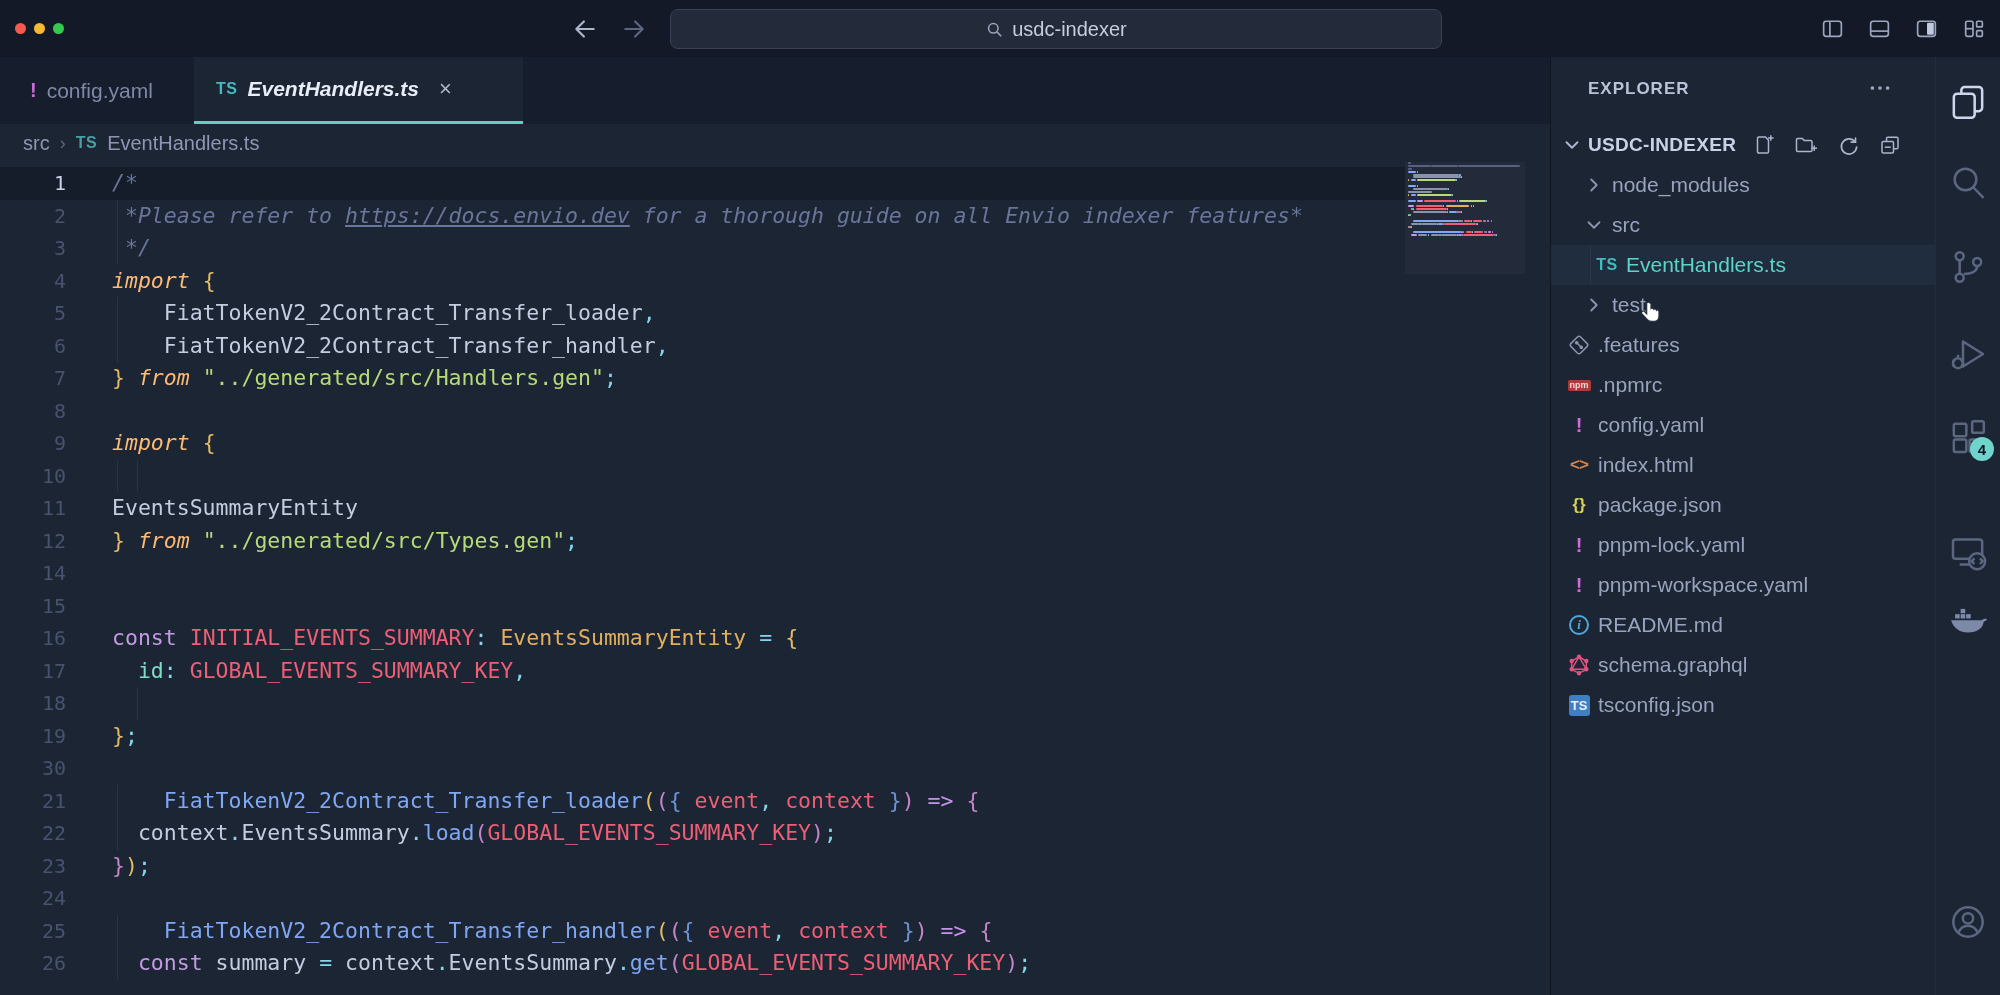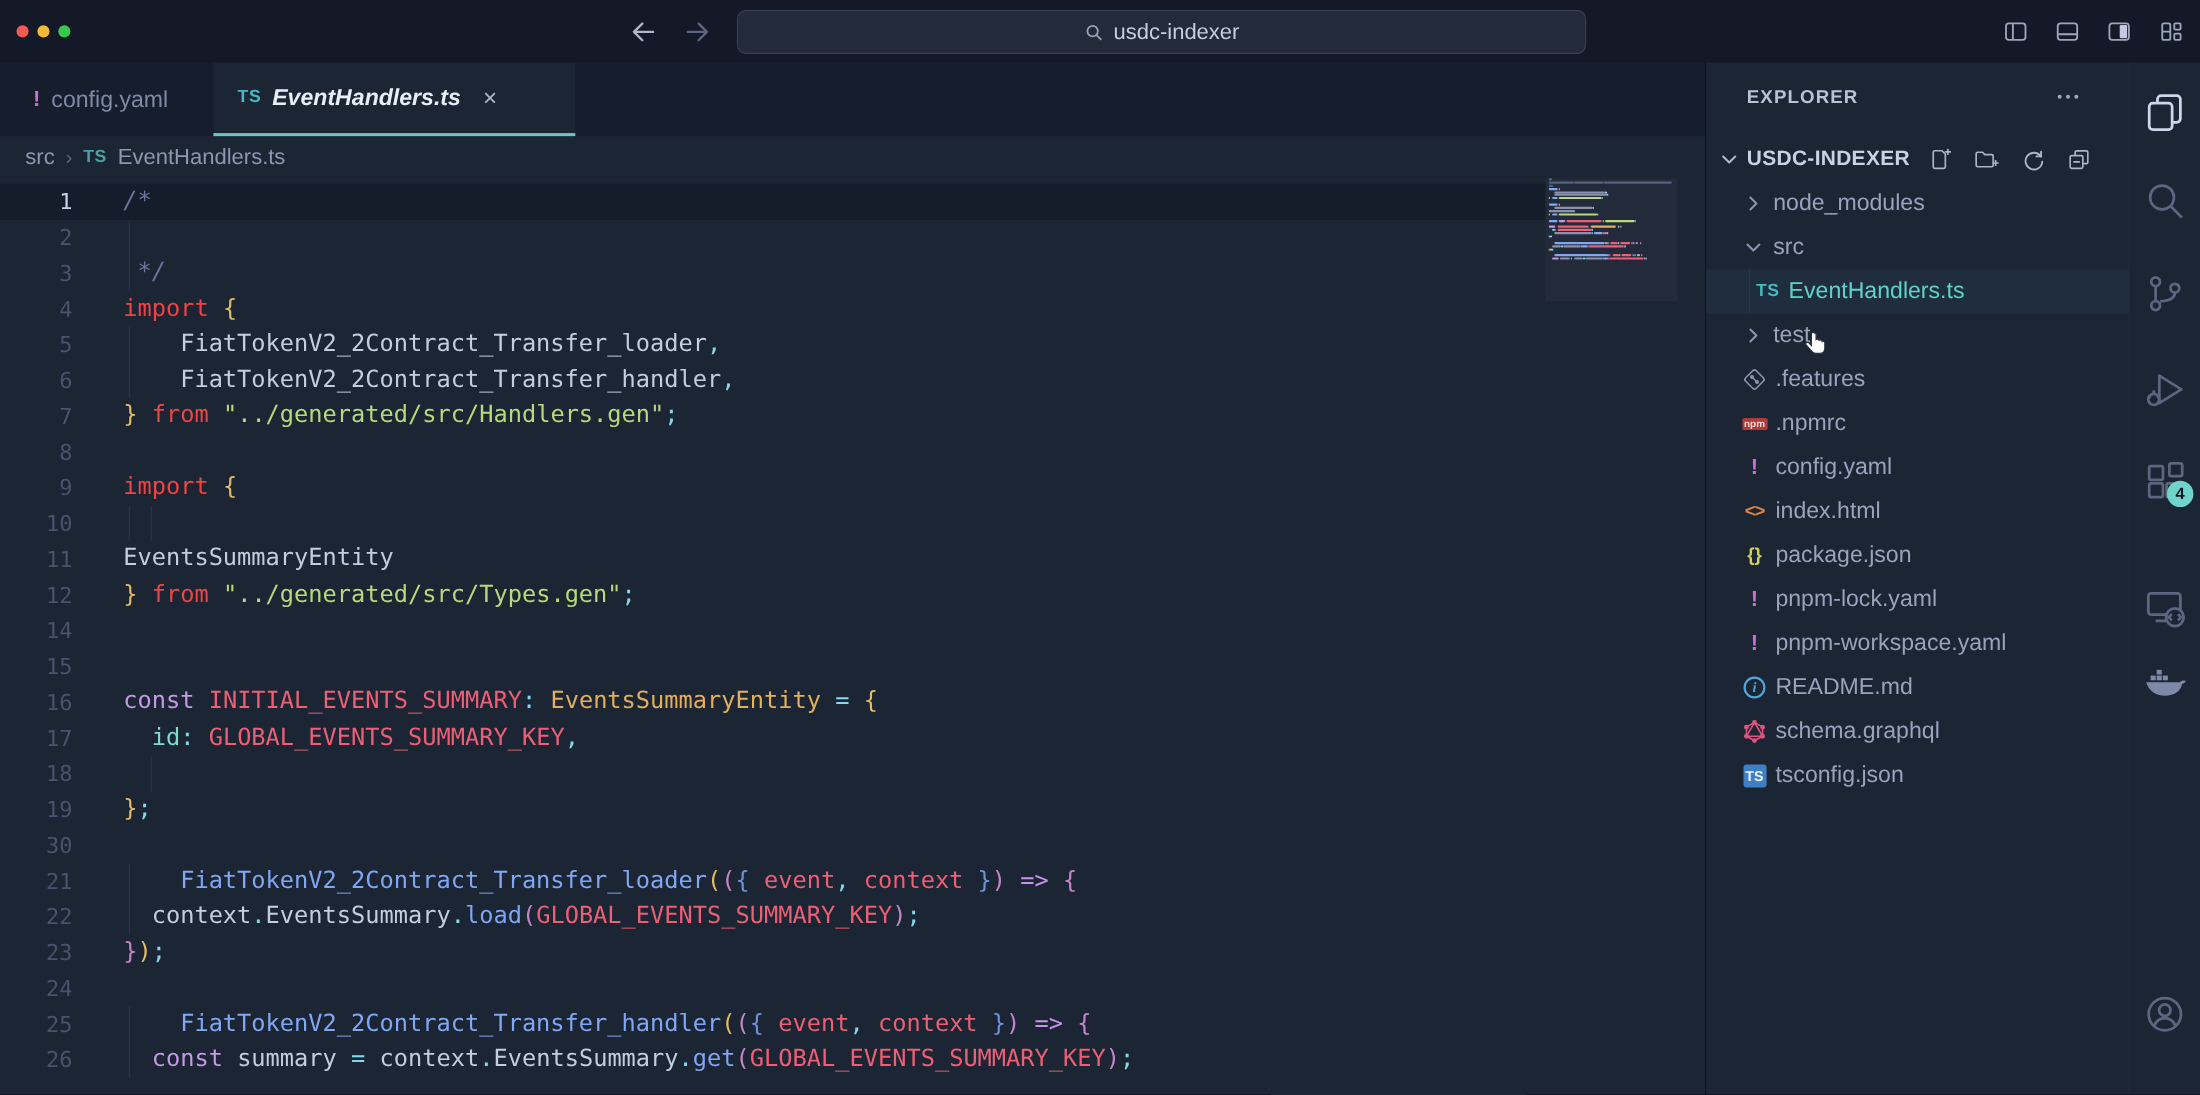--- a/index.html
+++ b/index.html
@@ -48,21 +48,21 @@
   .cline { position:relative; height:32.5px; line-height:32.5px; white-space:pre;
            font-family:"DejaVu Sans Mono", monospace; font-size:21.5px; color:#c4cce0; }
   .cline.current { background:#151c2a; }
   .cline .ln { position:absolute; left:0; top:0; width:66px; text-align:right;
                color:#47536f; font-size:20px; font-style:normal; }
   .cline.current .ln { color:#cbd3e6; }
   .cline .ctext { position:absolute; left:112px; top:0; }
   .guide { position:absolute; top:0; bottom:0; width:1px; background:#2b3349; }
   .cm  { color:#69759a; font-style:italic; }
   .link{ text-decoration:underline; }
-  .kw  { color:#ef4444; }
+  .kw  { color:#fdba74; font-style:italic; }
   .kw2 { color:#c39ae3; }
   .b1  { color:#e3bb63; }
   .b2  { color:#c586c8; }
   .b3  { color:#6e93d4; }
   .id  { color:#c4cce0; }
   .pu  { color:#85d8ec; }
   .str { color:#b6da79; }
   .cn  { color:#ec5f75; }
   .ty  { color:#e2b05c; }
   .fn  { color:#80a7f3; }
@@ -86,21 +86,21 @@
   .sb-section { position:absolute; left:0; top:68px; width:385px; height:40px;
                 display:flex; align-items:center; }
   .sb-section .chev { width:22px; height:22px; margin-left:10px; color:#aeb8ce; }
   .sb-section .wslabel { margin-left:5px; font-size:19px; font-weight:bold; color:#c8d2e6; letter-spacing:.3px; }
   .sb-acts { display:flex; gap:18px; margin-left:16px; color:#aab4ca; }
   .sb-acts .sa { width:24px; height:24px; }
   .sb-acts svg { width:24px; height:24px; }
   .tree { position:absolute; left:0; top:108px; width:385px; }
   .trow { position:relative; height:40px; display:flex; align-items:center; font-size:21px; color:#98a3bd; }
   .trow .chev { width:22px; height:22px; margin-left:32px; color:#8b95ae; flex:none; }
-  .trow .ficon { width:24px; height:22px; margin-left:32px; flex:none; display:flex;
+  .trow .ficon { width:24px; height:22px; margin-left:16px; flex:none; display:flex;
                  align-items:center; justify-content:center; font-weight:bold; }
   .trow .flabel { margin-left:7px; white-space:nowrap; }
   .trow.selected { background:rgba(120,200,255,.05); color:#5ed3c9; }
   .trow.indent1 .ficon { margin-left:44px; }
   .tree-guide { position:absolute; left:39px; top:0; bottom:0; width:1px; background:#2c3549; }
   .ic-ts { color:#46b8c0; font-size:16px; letter-spacing:.5px; }
   .ic-warn { color:#cf6bd6; font-size:20px; }
   .ic-html { color:#d8864a; font-size:17px; font-weight:bold; letter-spacing:-1px; }
   .ic-json { color:#d6d054; font-size:17px; }
   .ic-npm { background:#ad3b3b; color:#f3d7d7; font-size:9px; border-radius:2px;
@@ -210,21 +210,21 @@
 
   <div class="breadcrumb" id="crumb">
       <span>src</span>
       <span class="sep">›</span>
       <span class="chip-ts">TS</span>
       <span>EventHandlers.ts</span>
     </div>
 
   <div class="codearea" id="code">
       <div class="cline current"><span class="ln">1</span><span class="ctext"><span class="cm">/*</span></span></div>
-      <div class="cline"><i class="guide" style="left: 117px;"></i><span class="ln">2</span></div>
+      <div class="cline"><i class="guide" style="left: 117px;"></i><span class="ln">2</span><span class="ctext"><span class="cm"> *Please refer to </span><span class="cm link">https://docs.envio.dev</span><span class="cm"> for a thorough guide on all Envio indexer features*</span></span></div>
       <div class="cline"><i class="guide" style="left: 117px;"></i><span class="ln">3</span><span class="ctext"><span class="cm"> */</span></span></div>
       <div class="cline"><span class="ln">4</span><span class="ctext"><span class="kw">import</span><span> </span><span class="b1">{</span></span></div>
       <div class="cline"><i class="guide" style="left: 117px;"></i><span class="ln">5</span><span class="ctext"><span>    </span><span class="id">FiatTokenV2_2Contract_Transfer_loader</span><span class="pu">,</span></span></div>
       <div class="cline"><i class="guide" style="left: 117px;"></i><span class="ln">6</span><span class="ctext"><span>    </span><span class="id">FiatTokenV2_2Contract_Transfer_handler</span><span class="pu">,</span></span></div>
       <div class="cline"><span class="ln">7</span><span class="ctext"><span class="b1">}</span><span> </span><span class="kw">from</span><span> </span><span class="str">"../generated/src/Handlers.gen"</span><span class="pu">;</span></span></div>
       <div class="cline"><span class="ln">8</span><span class="ctext"></span></div>
       <div class="cline"><span class="ln">9</span><span class="ctext"><span class="kw">import</span><span> </span><span class="b1">{</span></span></div>
       <div class="cline"><i class="guide" style="left: 117px;"></i><i class="guide" style="left: 137px;"></i><span class="ln">10</span></div>
       <div class="cline"><span class="ln">11</span><span class="ctext"><span class="id">EventsSummaryEntity</span></span></div>
       <div class="cline"><span class="ln">12</span><span class="ctext"><span class="b1">}</span><span> </span><span class="kw">from</span><span> </span><span class="str">"../generated/src/Types.gen"</span><span class="pu">;</span></span></div>

